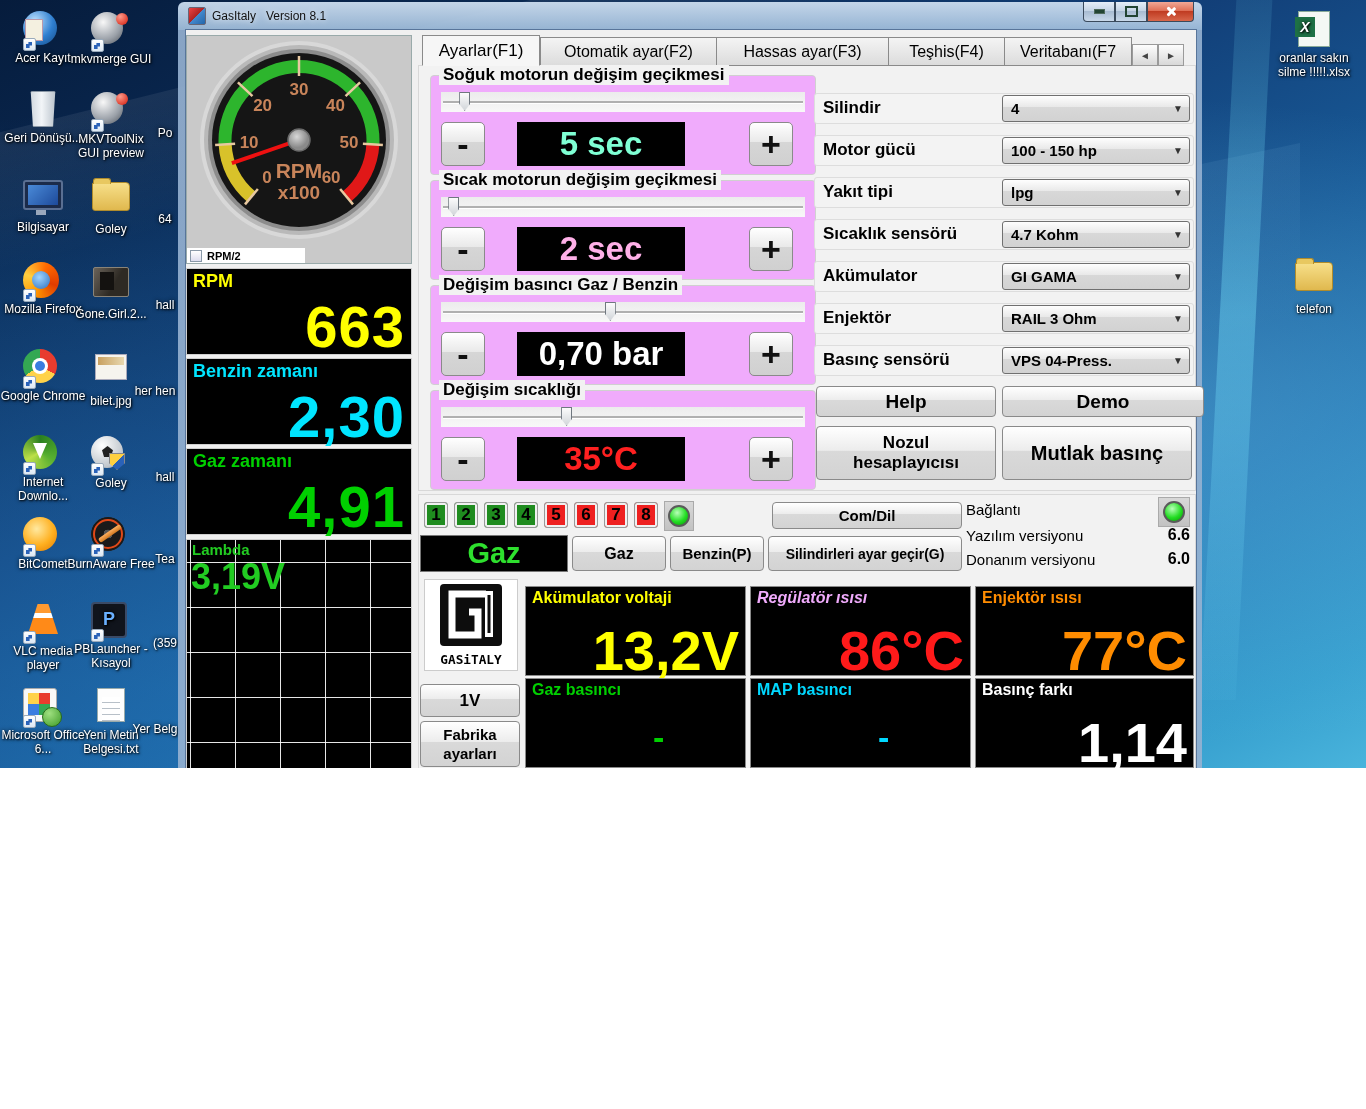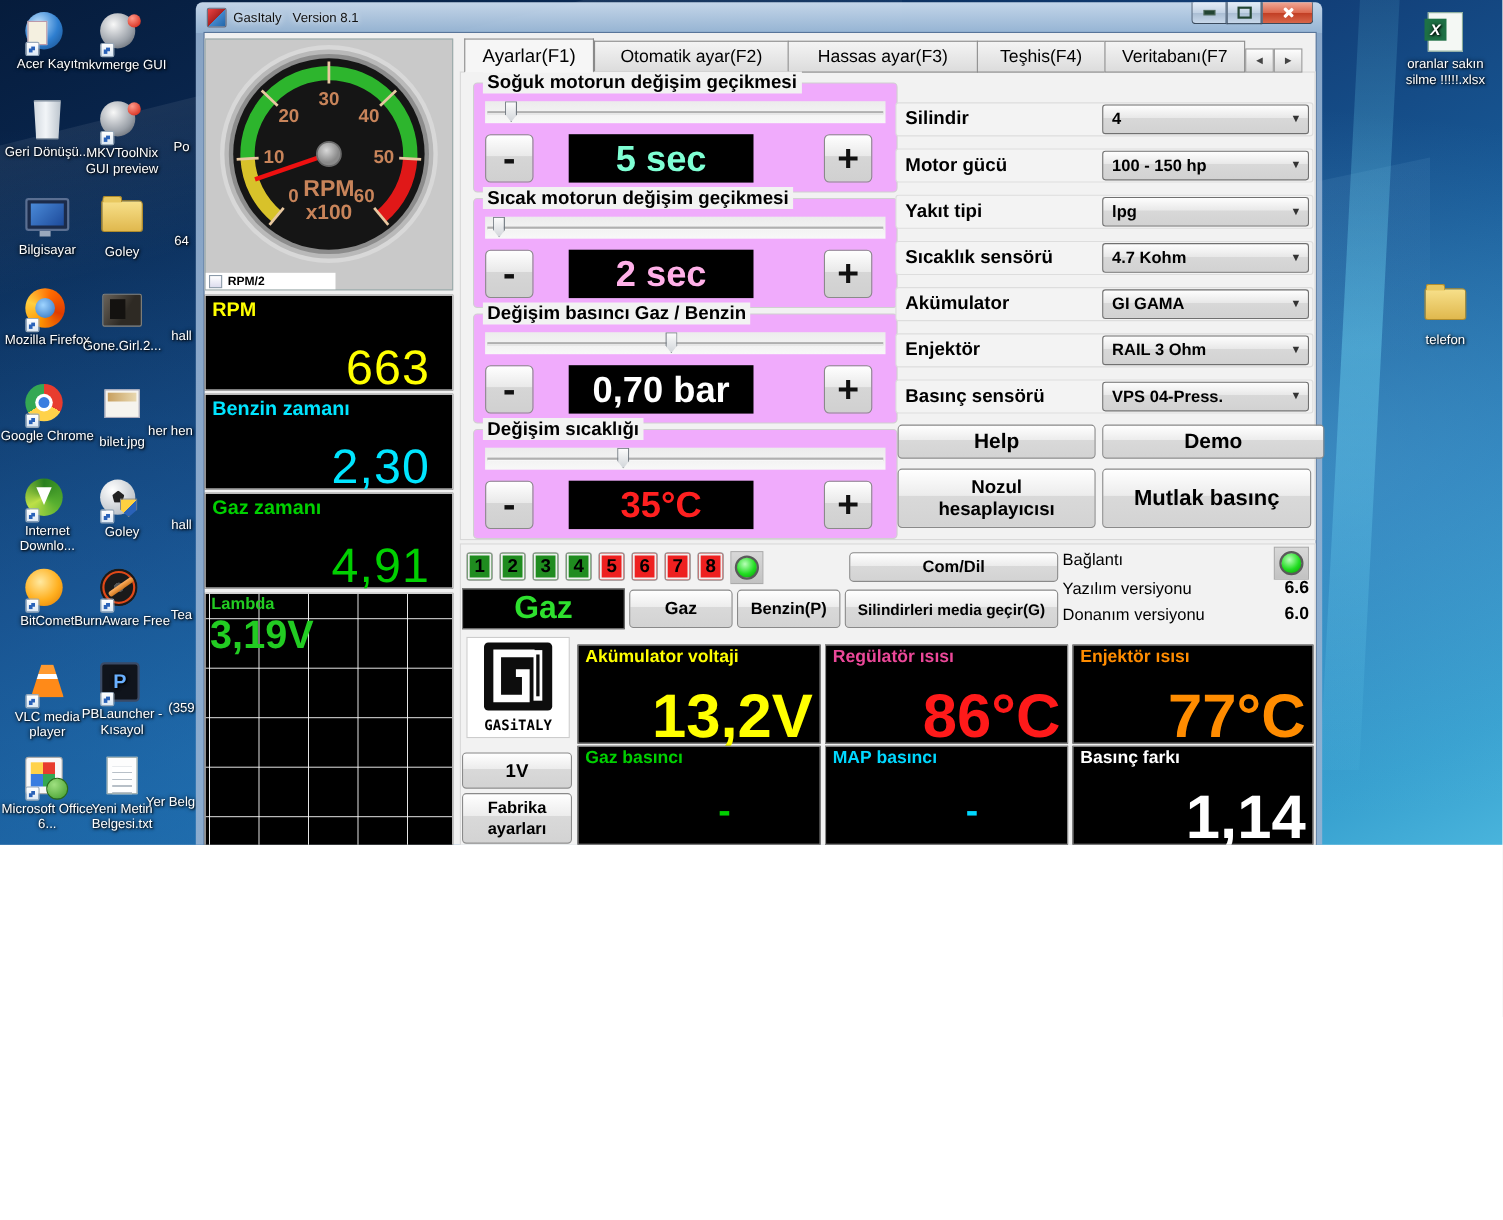--- a/index.html
+++ b/index.html
@@ -75,21 +75,21 @@
   .g-x{position:relative;width:11px;height:11px}
   .g-x::before,.g-x::after{content:"";position:absolute;left:5px;top:0;width:2.5px;height:11px;background:#fff;border-radius:1px}
   .g-x::before{transform:rotate(45deg)}.g-x::after{transform:rotate(-45deg)}
   .client{position:absolute;left:8px;top:28px;width:1010px;height:758px;background:#f0f0f0;box-shadow:0 0 0 1px #58759a}
   
   .gaugepanel{position:absolute;left:0;top:5px;width:226px;height:229px;background:#c9c9c9;border:1px solid #9aa;box-sizing:border-box}
   .rpm2strip{position:absolute;left:0;bottom:0;width:118px;height:15px;background:#fff;display:flex;align-items:center;font-size:11px;font-weight:bold}
   .cbx{width:10px;height:10px;border:1px solid #8a99a8;background:linear-gradient(#fff,#dde);margin:0 5px 0 3px}
   .ldisp{position:absolute;left:0;width:226px;height:87px;background:#000;border:1px solid #cfcfcf;box-sizing:border-box}
   .ldisp .lab{position:absolute;left:6px;top:2px;font-size:18px;font-weight:bold}
-  .ldisp .val{position:absolute;right:20px;bottom:-6px;font-size:44px;font-weight:normal;letter-spacing:1px}
+  .ldisp .val{position:absolute;right:6px;bottom:-6px;font-size:58px;font-weight:bold;letter-spacing:1px}
   .lambda{position:absolute;left:0;top:509px;width:226px;height:246px;background:#000;border:1px solid #cfcfcf;box-sizing:border-box;
     background-image:linear-gradient(rgba(255,255,255,.9) 1px,transparent 1px),linear-gradient(90deg,rgba(255,255,255,.9) 1px,transparent 1px);
     background-size:45px 45px;background-position:3px 22px}
   .lambda .lab{position:absolute;left:5px;top:1px;font-size:15px;font-weight:bold}
   .lambda .val{position:absolute;left:4px;top:16px;font-size:36px;font-weight:bold}
   
   .tabs{position:absolute;left:236px;top:5px;height:31px;display:flex}
   .tab{height:29px;margin-top:2px;padding:0 2px;display:flex;align-items:center;justify-content:center;font-size:16px;
     background:linear-gradient(#f4f4f4,#dcdcdc);border:1px solid #8a8a8a;border-right:none;color:#000;white-space:nowrap;box-sizing:border-box}
   .tab.active{height:31px;margin-top:0;background:#f6f6f6;border-right:1px solid #8a8a8a;border-bottom:1px solid #f6f6f6;z-index:2;font-size:17px}
@@ -501,38 +501,38 @@
         <div class="led" style="width:22px;height:22px"></div>
       </div>
       <div class="stat" style="position:absolute;left:780px;top:497px">Yazılım versiyonu</div>
       <div class="stat" style="position:absolute;left:974px;top:496px;width:30px;text-align:right;font-weight:bold;font-size:16px">6.6</div>
       <div class="stat" style="position:absolute;left:780px;top:521px">Donanım versiyonu</div>
       <div class="stat" style="position:absolute;left:974px;top:520px;width:30px;text-align:right;font-weight:bold;font-size:16px">6.0</div>
 
       <div class="gazdisp" style="color: rgb(46, 224, 46);">Gaz</div>
       <div class="btn" style="position:absolute;left:386px;top:506px;width:94px;height:35px;font-size:16px;font-weight:bold">Gaz</div>
       <div class="btn" style="position:absolute;left:484px;top:506px;width:94px;height:35px;font-size:15px;font-weight:bold">Benzin(P)</div>
-      <div class="btn" style="position:absolute;left:582px;top:506px;width:194px;height:35px;font-size:14px;font-weight:bold">Silindirleri media geçir(G)</div>
+      <div class="btn" style="position:absolute;left:582px;top:506px;width:194px;height:35px;font-size:14px;font-weight:bold">Silindirleri ayar geçir(G)</div>
 
       <div class="logo">
         <svg width="64" height="64" viewBox="0 0 64 64" style="margin-top:3px">
           <rect x="1" y="1" width="62" height="62" rx="4" fill="#0d0d0d"></rect>
           <path d="M 47 11 H 13 V 52 H 39 V 29 H 30" fill="none" stroke="#fff" stroke-width="7"></path>
           <rect x="46" y="8" width="8" height="46" fill="#fff"></rect>
           <rect x="48.5" y="12" width="3" height="38" fill="#0d0d0d"></rect>
         </svg>
         <div class="logotxt">GASiTALY</div>
       </div>
 
       <div class="meter" style="left:339px;top:556px;width:221px;height:90px">
         <span class="mlab" style="color: rgb(255, 255, 0);">Akümulator voltaji</span>
         <span class="mval" style="color: rgb(255, 255, 0);">13,2V</span>
       </div>
       <div class="meter" style="left:564px;top:556px;width:221px;height:90px">
-        <span class="mlab" style="color: #ec4899;">Regülatör ısısı</span>
+        <span class="mlab" style="color: #f0abfc; font-style: italic;">Regülatör ısısı</span>
         <span class="mval" style="color: rgb(255, 26, 26);">86°C</span>
       </div>
       <div class="meter" style="left:789px;top:556px;width:219px;height:90px">
         <span class="mlab" style="color: rgb(255, 140, 0);">Enjektör ısısı</span>
         <span class="mval" style="color: rgb(255, 140, 0);">77°C</span>
       </div>
 
       <div class="meter" style="left:339px;top:648px;width:221px;height:90px">
         <span class="mlab" style="color: rgb(0, 208, 0);">Gaz basıncı</span>
         <span class="mdash" style="color: rgb(0, 208, 0);">-</span>

